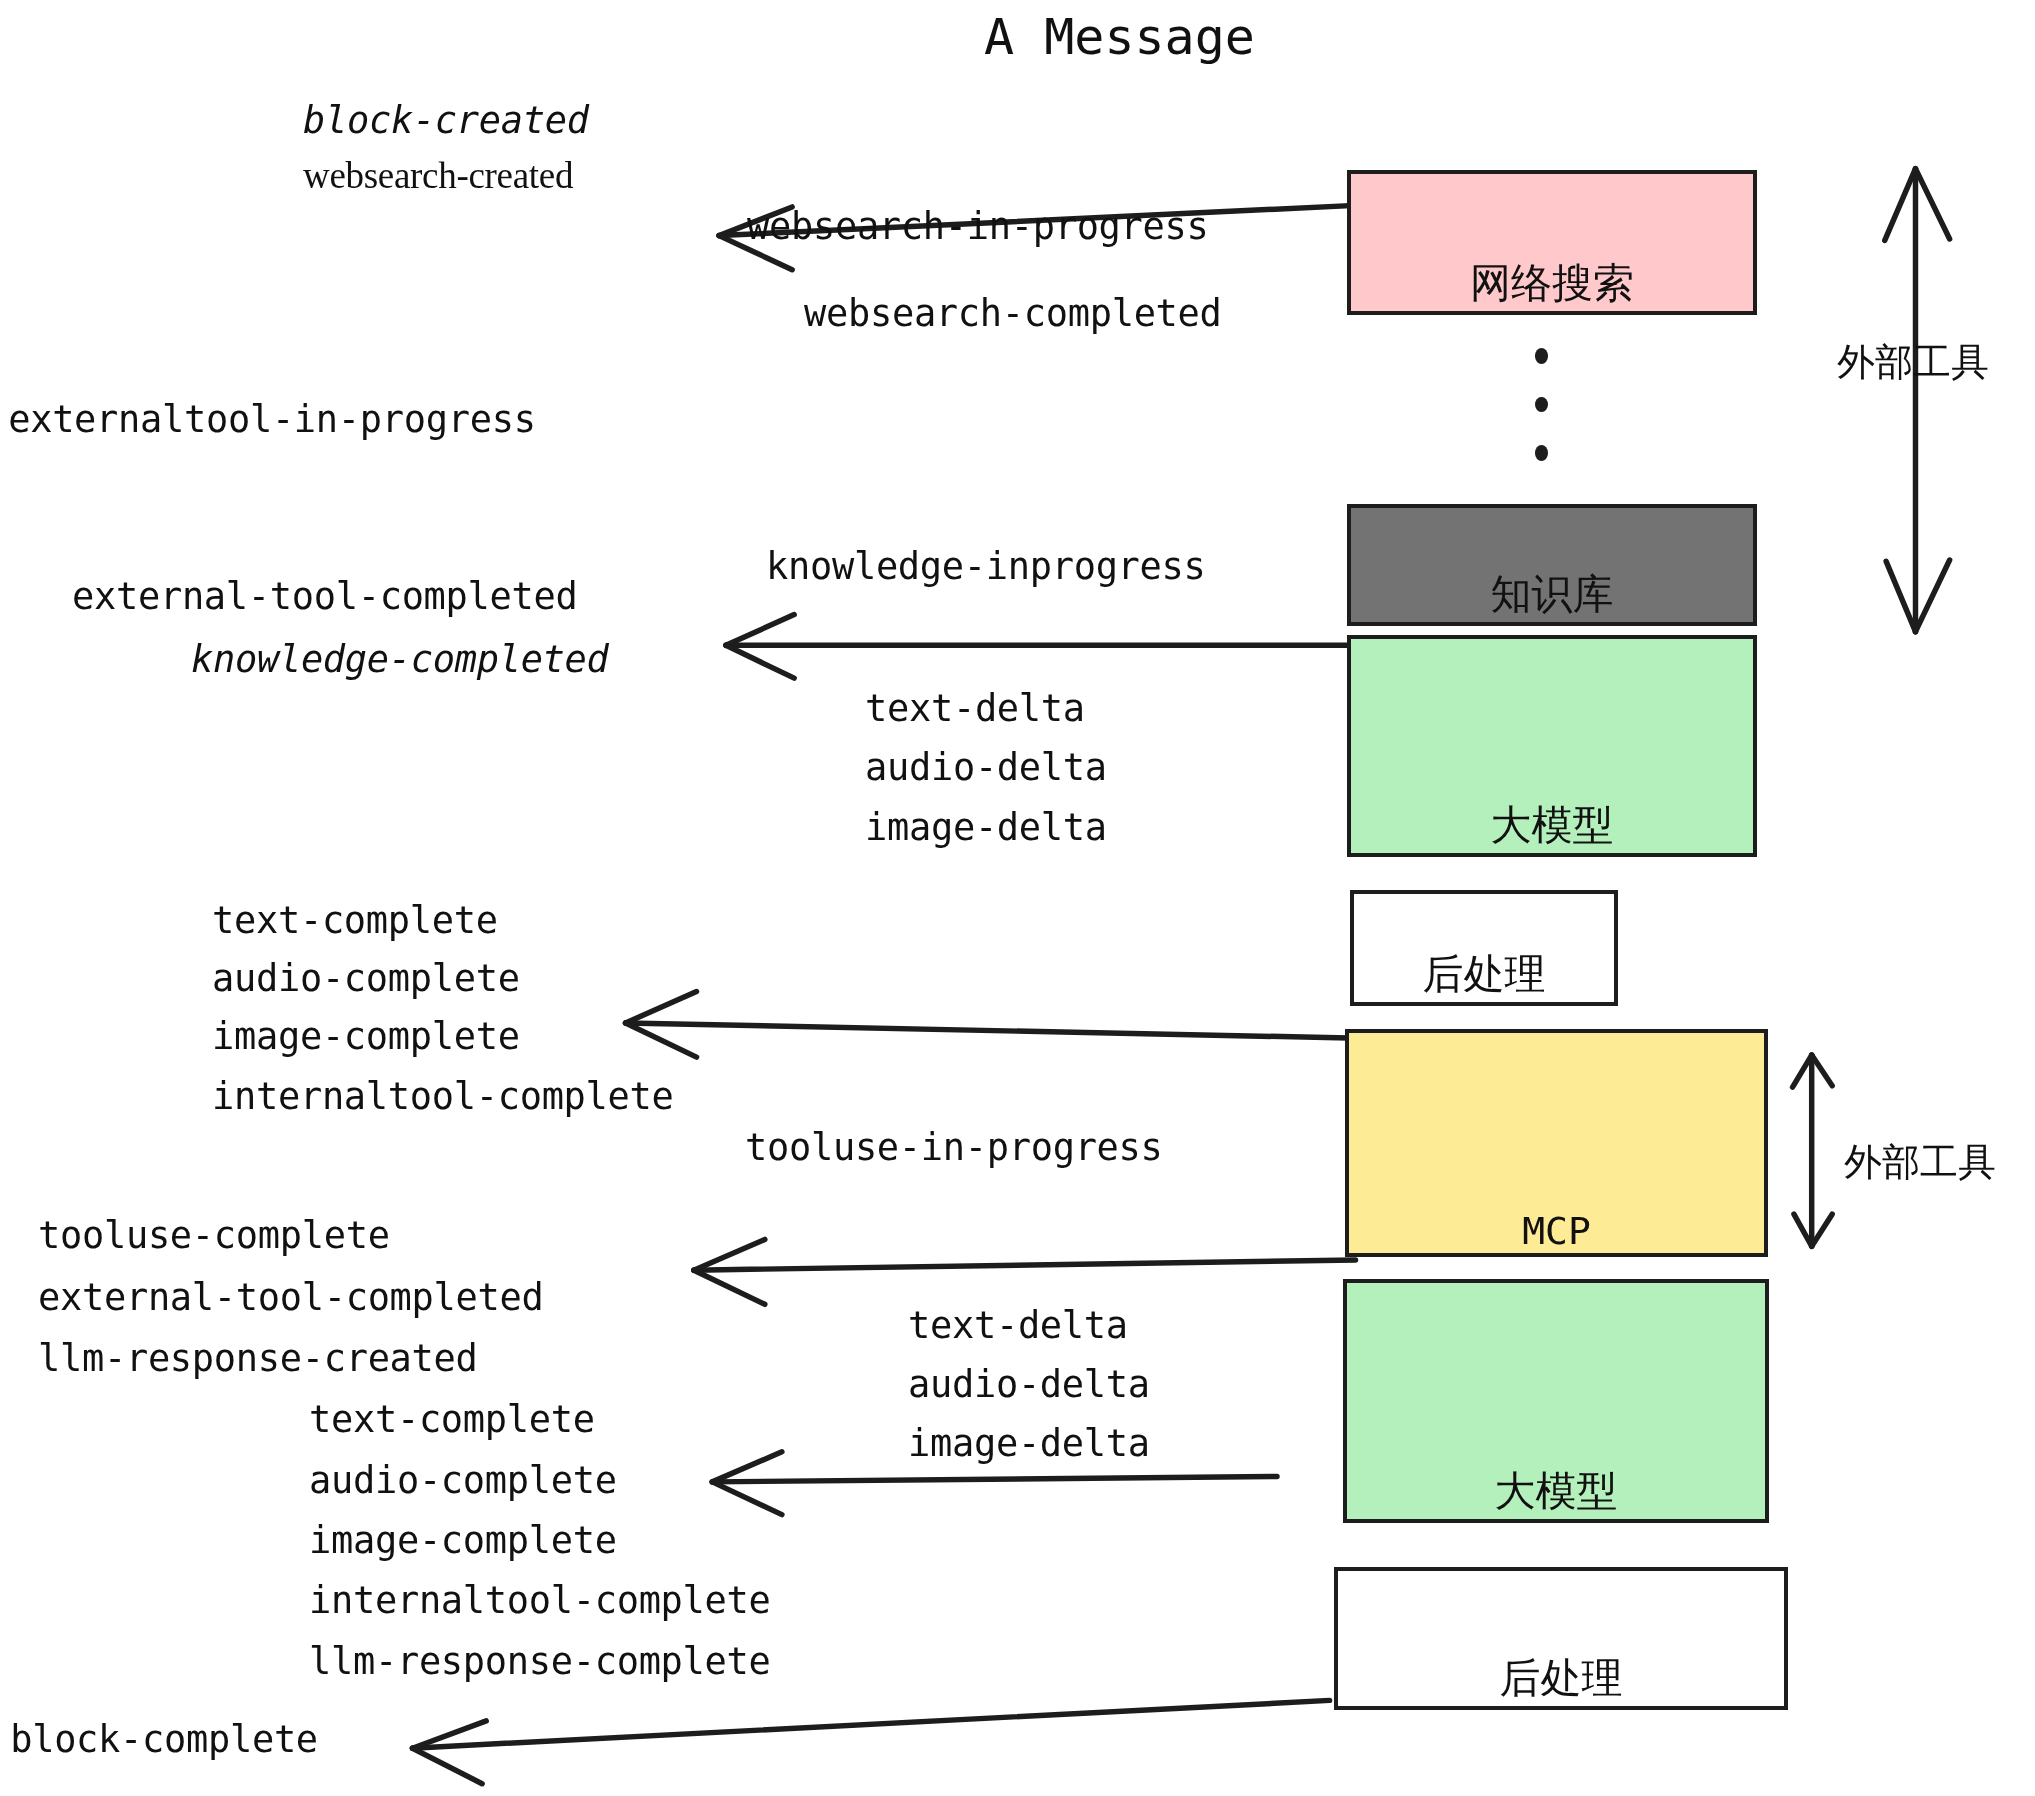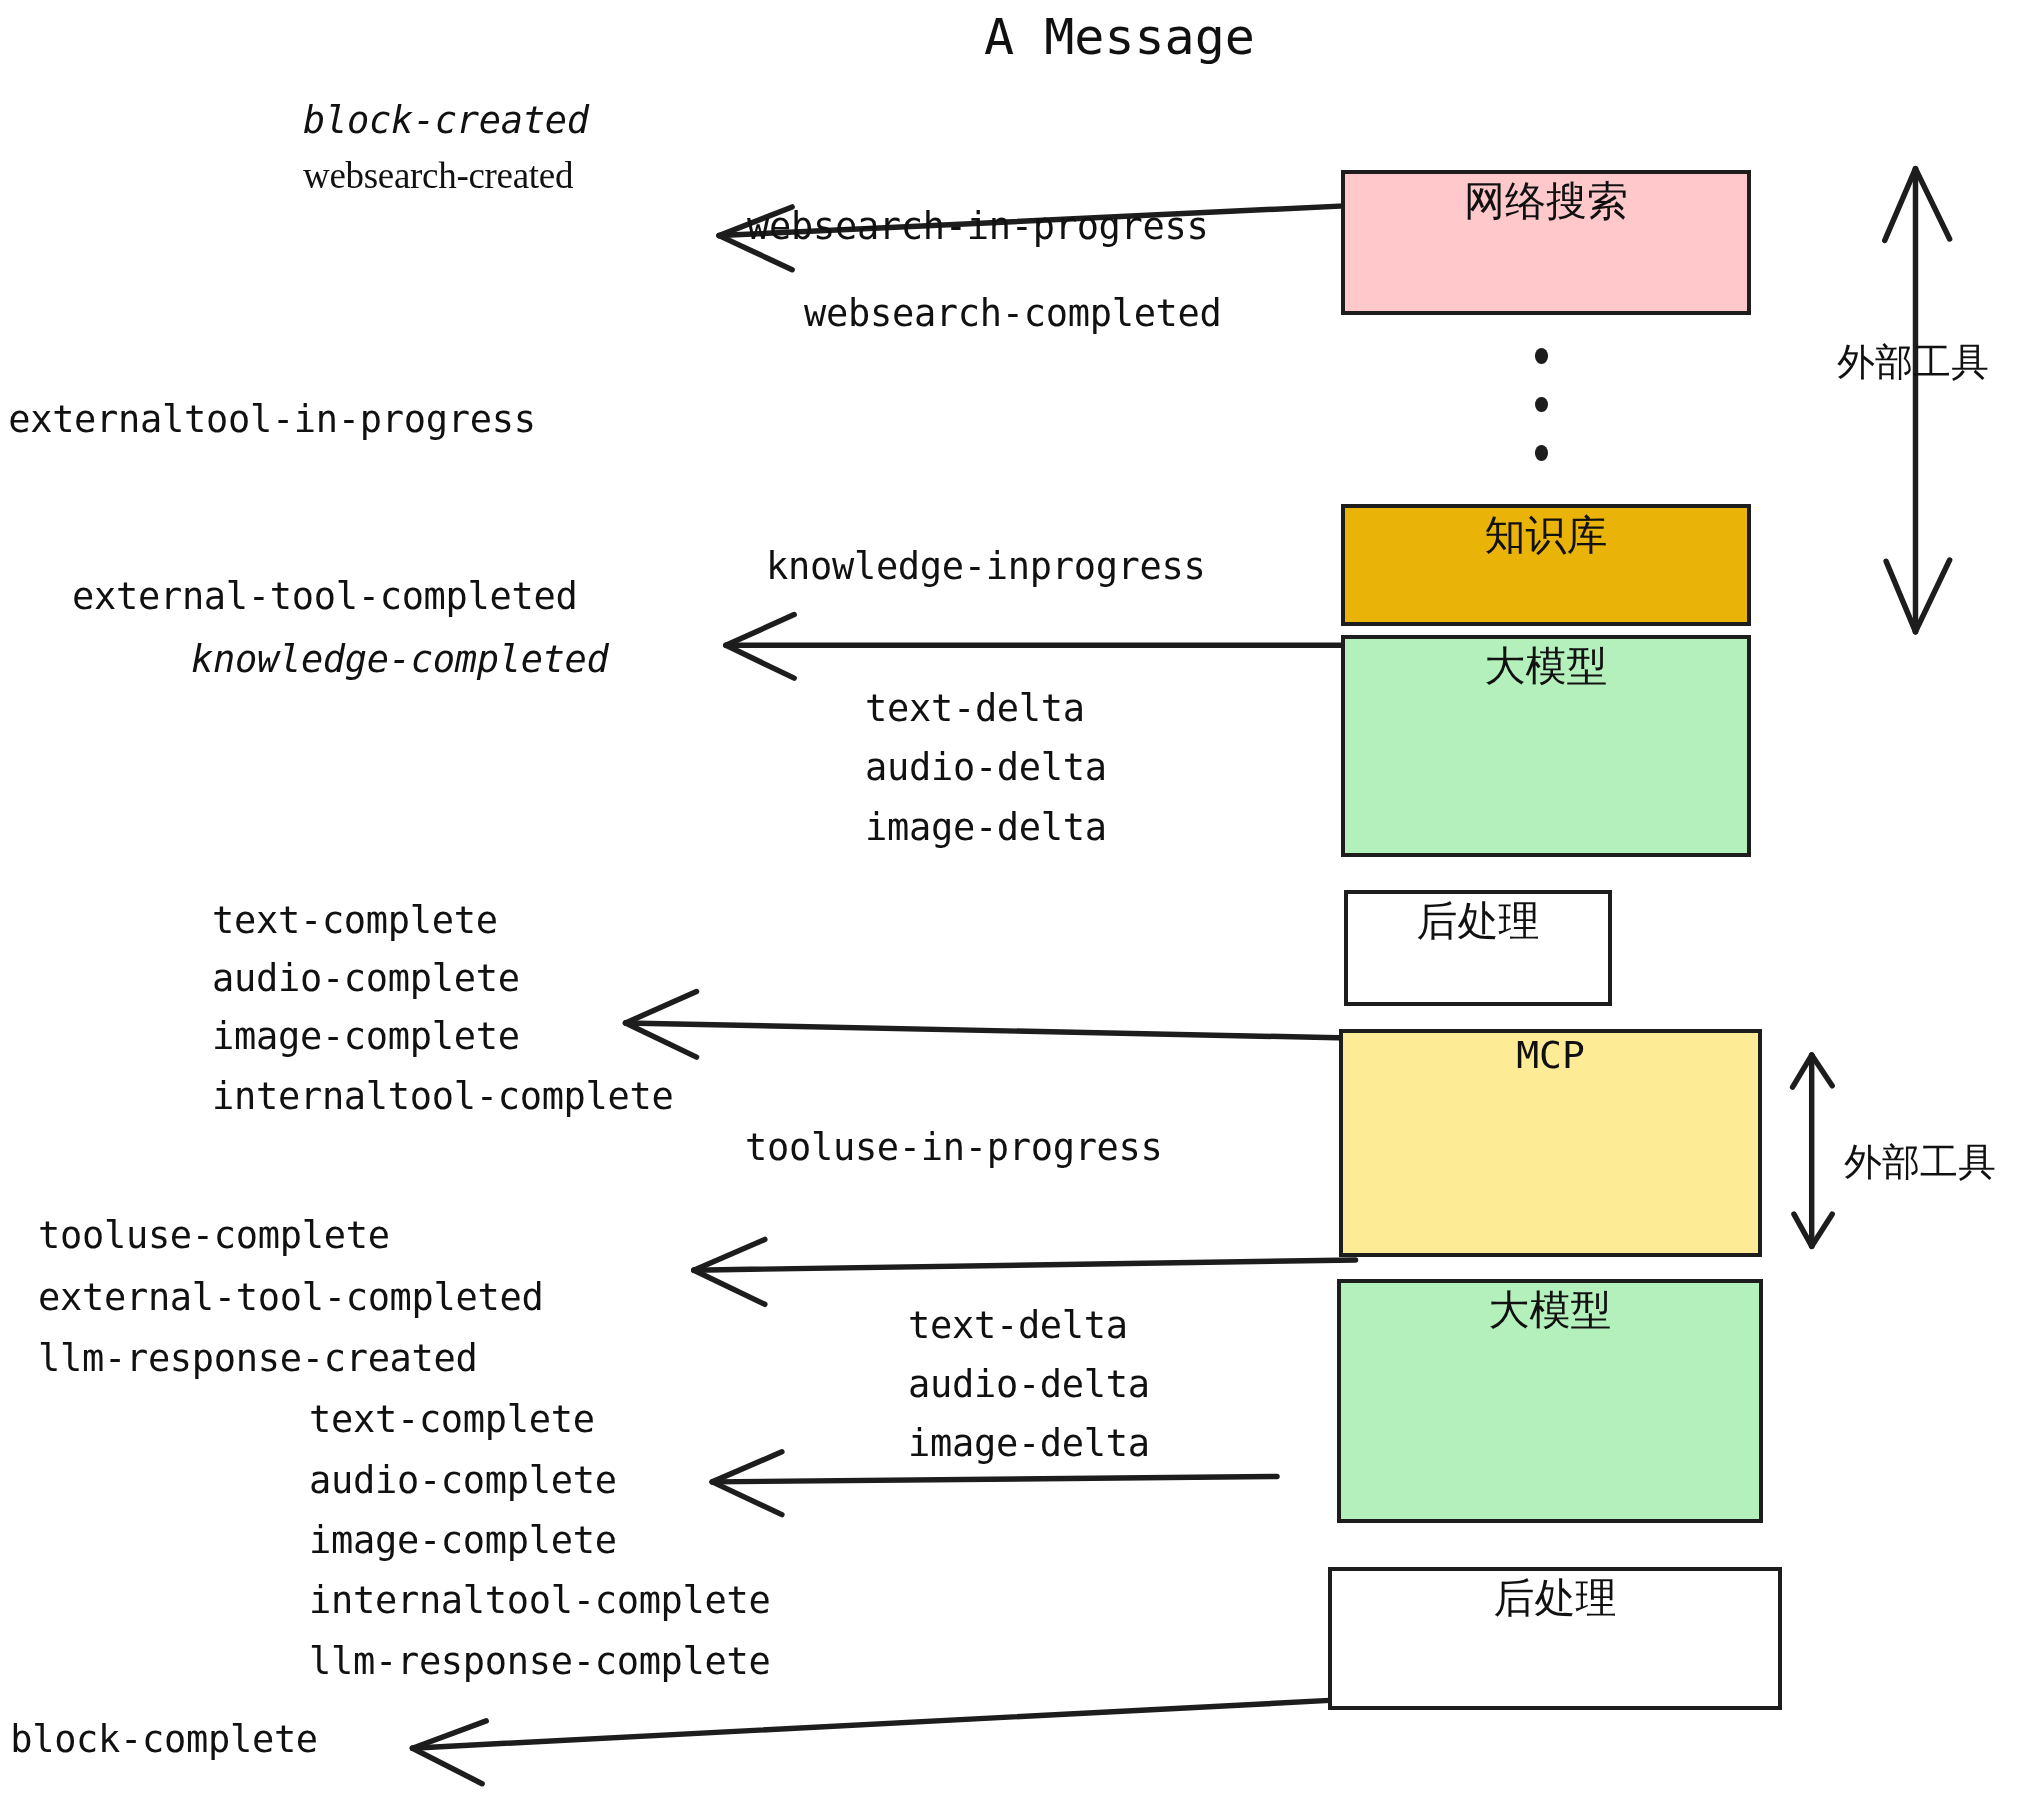--- a/index.html
+++ b/index.html
@@ -34,25 +34,26 @@
     font-size: 50px;
     color: #111111;
     white-space: nowrap;
   }
   
   .node {
     position: absolute;
     box-sizing: border-box;
     border: 4.8px solid #1d1d1d;
     display: flex;
-    align-items: flex-start;
+    align-items: flex-end;
     justify-content: center;
     font-family: "DejaVu Sans", "Liberation Sans", sans-serif;
     font-size: 41px;
     color: #111111;
+    margin-left: 6px;
   }
   .node.mono {
     font-family: "DejaVu Sans Mono", "Liberation Mono", monospace;
     font-size: 38px;
   }
   
   .sidelabel {
     position: absolute;
     font-family: "DejaVu Sans", "Liberation Sans", sans-serif;
     font-size: 38px;
@@ -134,21 +135,21 @@
   <div class="dots" style="left:1533px; top:348px; width:16.4px; height:113px;">
     <i></i>
     <i></i>
     <i></i>
   </div>
 
   <div id="nodes-root">
       <div class="node" style="left: 1341px; top: 170px; width: 410px; height: 145px; background: rgb(255, 201, 203);">
         <span>网络搜索</span>
       </div>
-      <div class="node" style="left: 1341px; top: 504px; width: 410px; height: 122px; background: #eab308;">
+      <div class="node" style="left: 1341px; top: 504px; width: 410px; height: 122px; background: #737373;">
         <span>知识库</span>
       </div>
       <div class="node" style="left: 1341px; top: 635px; width: 410px; height: 222px; background: rgb(180, 240, 188);">
         <span>大模型</span>
       </div>
       <div class="node" style="left: 1344px; top: 890px; width: 268px; height: 116px; background: rgb(255, 255, 255);">
         <span>后处理</span>
       </div>
       <div class="node mono" style="left: 1339px; top: 1029px; width: 423px; height: 228px; background: rgb(253, 235, 149);">
         <span>MCP</span>

